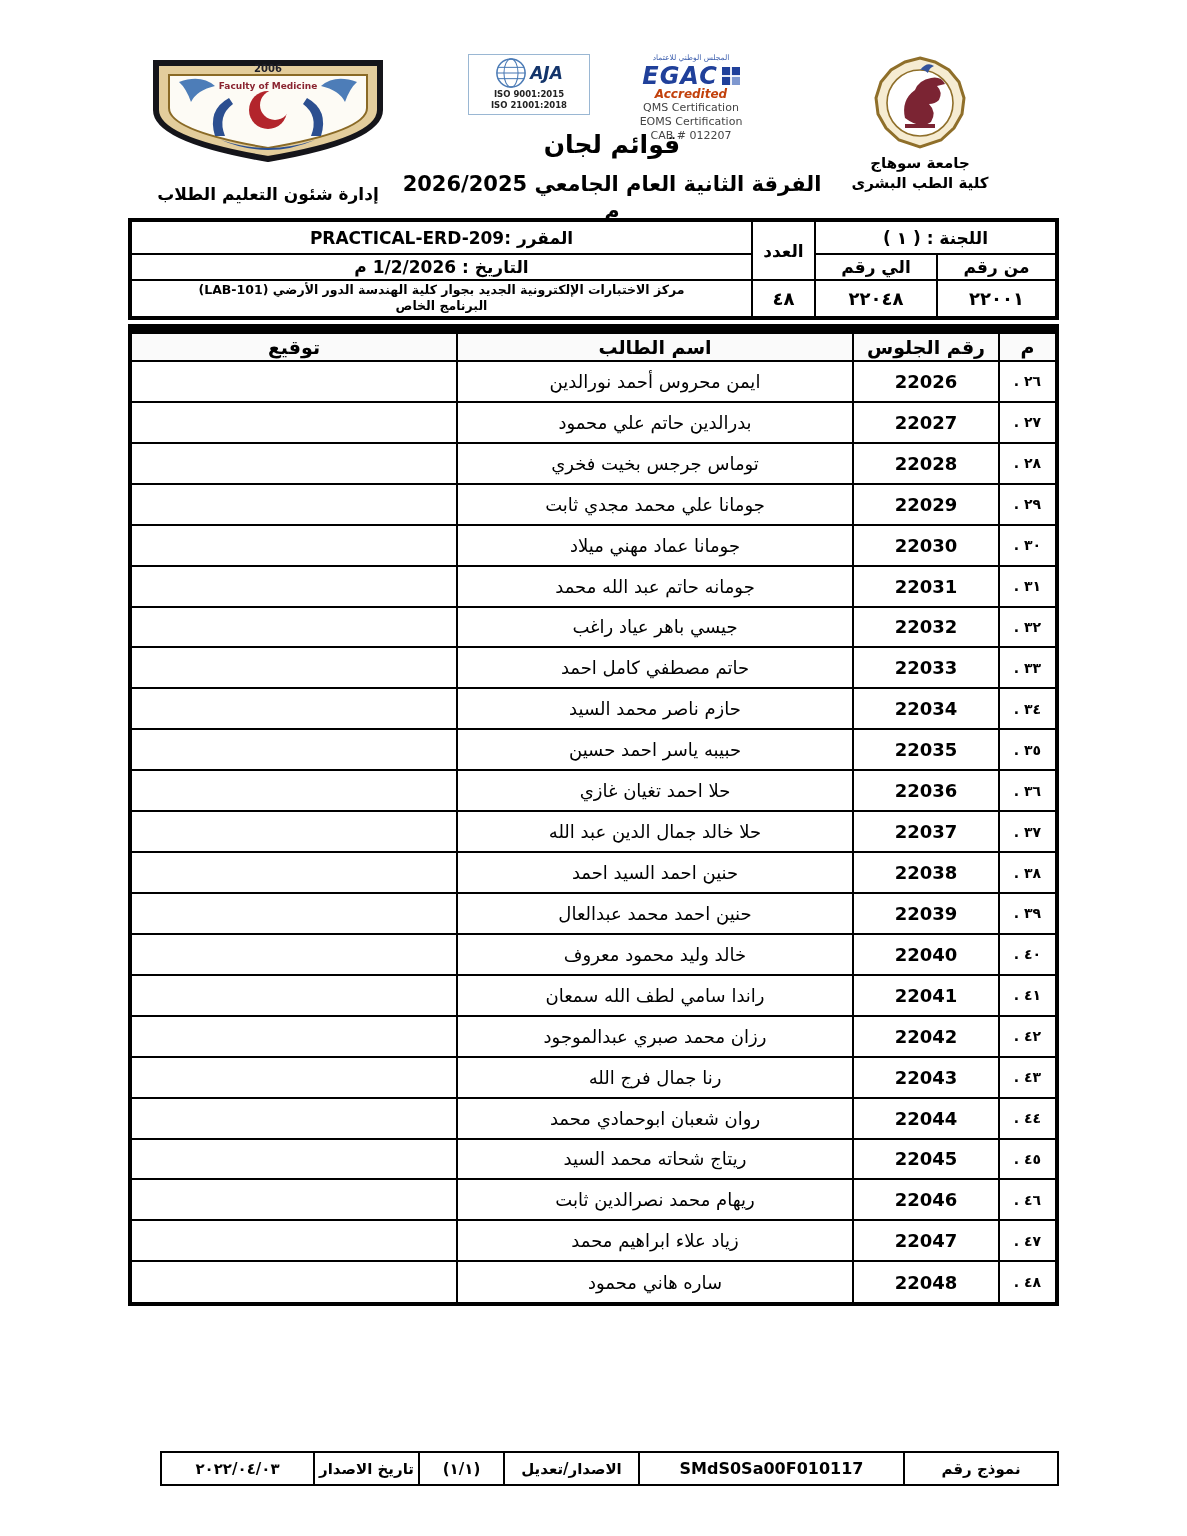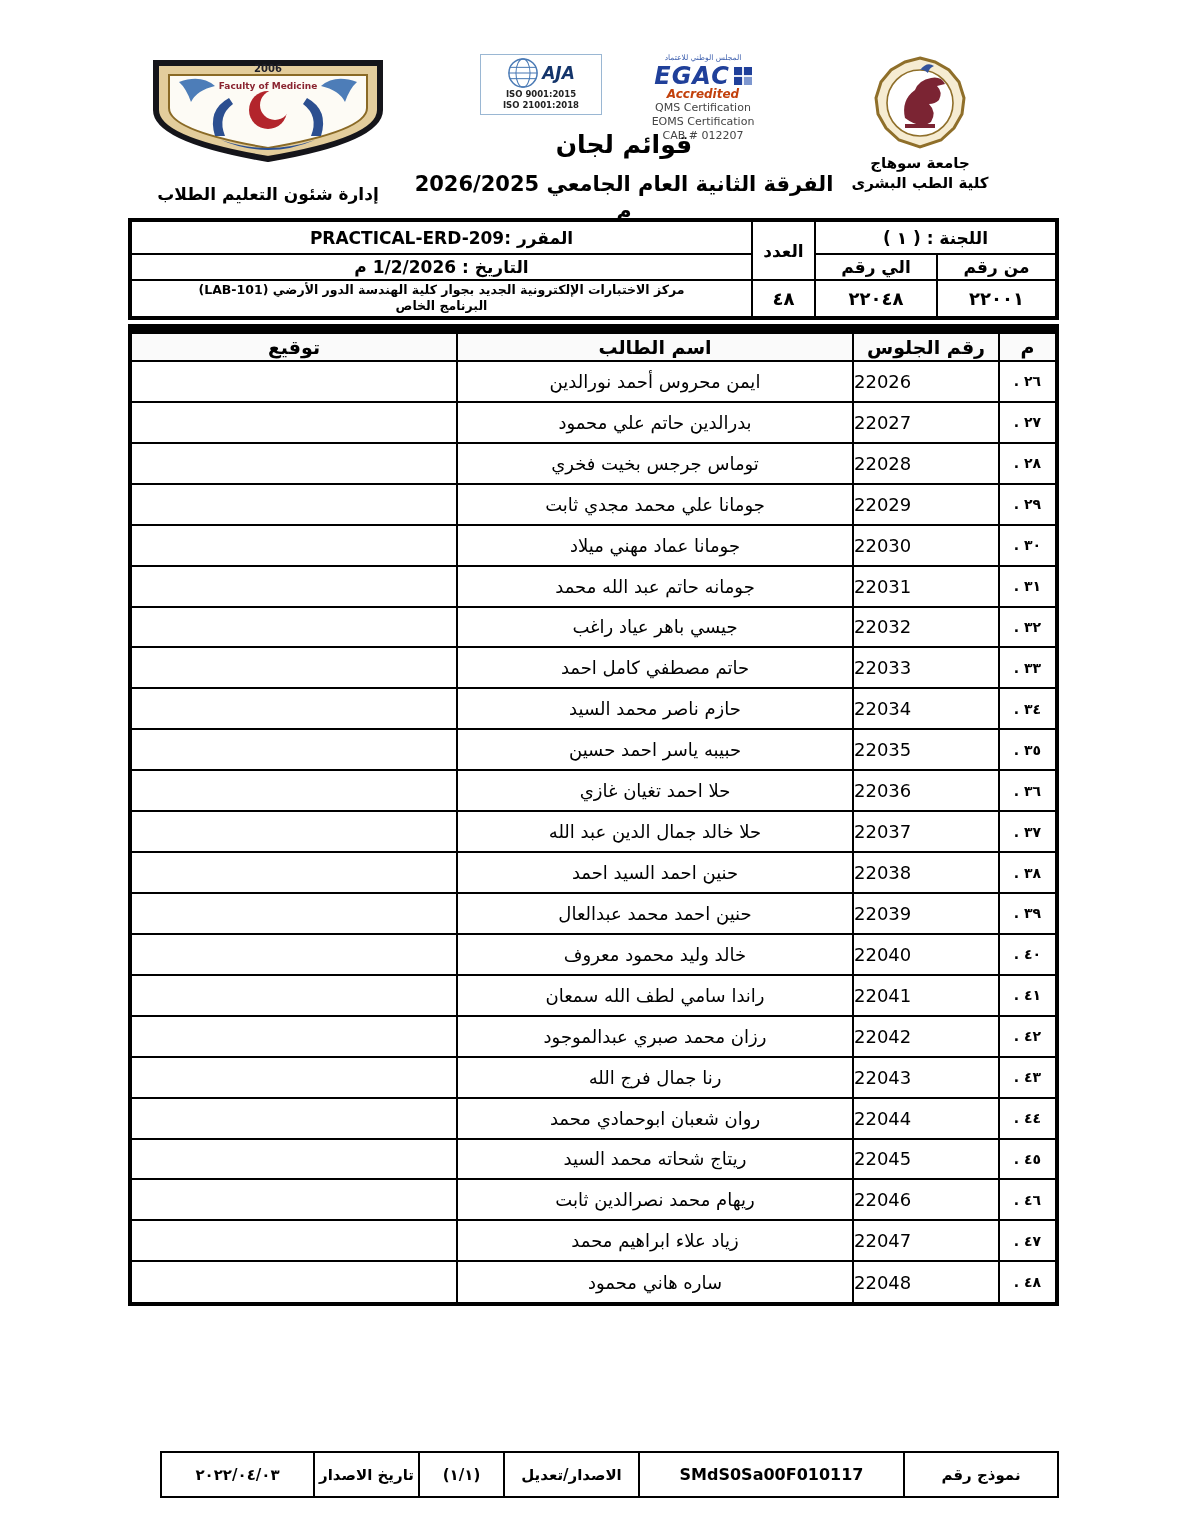--- a/index.html
+++ b/index.html
@@ -7,21 +7,21 @@
   .page{
     position:relative;width:1187px;height:1536px;background:#fff;
     direction:rtl;color:#000;overflow:hidden;
     font-family:"DejaVu Sans",sans-serif;
   }
 
   
   .med{position:absolute;top:58px;left:146px;width:244px;text-align:center}
   .med-caption{font-size:17px;font-weight:bold;margin-top:16px}
 
-  .center-block{position:absolute;top:54px;left:408px;width:432px;text-align:center}
+  .center-block{position:absolute;top:54px;left:396px;width:432px;text-align:center}
   .cert-row{display:flex;justify-content:center;align-items:flex-start;gap:36px;height:74px}
   .doc-title{font-size:25px;font-weight:bold;line-height:1.2;margin-top:2px}
   .doc-subtitle{font-size:21px;font-weight:bold;line-height:1.3;margin-top:11px}
 
   .egac{width:130px;text-align:center}
   .egac-arc{font-size:7.5px;color:#3d5fae;line-height:1.1}
   .egac-top{display:flex;justify-content:center;align-items:center;gap:4px}
   .egac-name{font-size:24px;font-weight:bold;font-style:italic;color:#20409a;letter-spacing:1px}
   .egac-accredited{font-size:12px;font-weight:bold;font-style:italic;color:#c2410c;margin-top:-3px}
   .egac-line{font-size:11px;color:#444;line-height:1.25;direction:ltr}
@@ -51,31 +51,31 @@
 
   
   .main-table{
     position:absolute;top:324px;left:128px;width:931px;height:982px;
     border-collapse:collapse;table-layout:fixed;background:#fff;
     border:4px solid #000;border-top:10px solid #000;
   }
   .main-table th,.main-table td{border:2px solid #000;vertical-align:middle}
   .main-table thead th{height:32px;font-size:19px;font-weight:bold;background:#fafafa}
   .main-table td.idx{font-size:14px;font-weight:bold;text-align:center}
-  .main-table td.seat{font-size:18px;font-weight:normal;text-align:left}
+  .main-table td.seat{font-size:18px;font-weight:bold;text-align:center}
   .main-table td.name{font-size:18px;font-weight:normal;text-align:center;white-space:nowrap}
 
   
   .footer-table{
     position:absolute;top:1451px;left:160px;width:899px;
     border-collapse:collapse;table-layout:fixed;background:#fff;border:2px solid #000;
   }
   .footer-table td{
     border:2px solid #000;font-weight:bold;font-size:15px;
-    text-align:center;height:33px;padding:12px 4px;white-space:nowrap;
+    text-align:center;height:33px;padding:0 4px;white-space:nowrap;
   }
   .footer-table .code{font-size:16px}
 </style>
 </head>
 <body>
 
 <div class="page">
 
   <div class="med">
     <svg width="238" height="106" viewBox="0 0 238 106">

